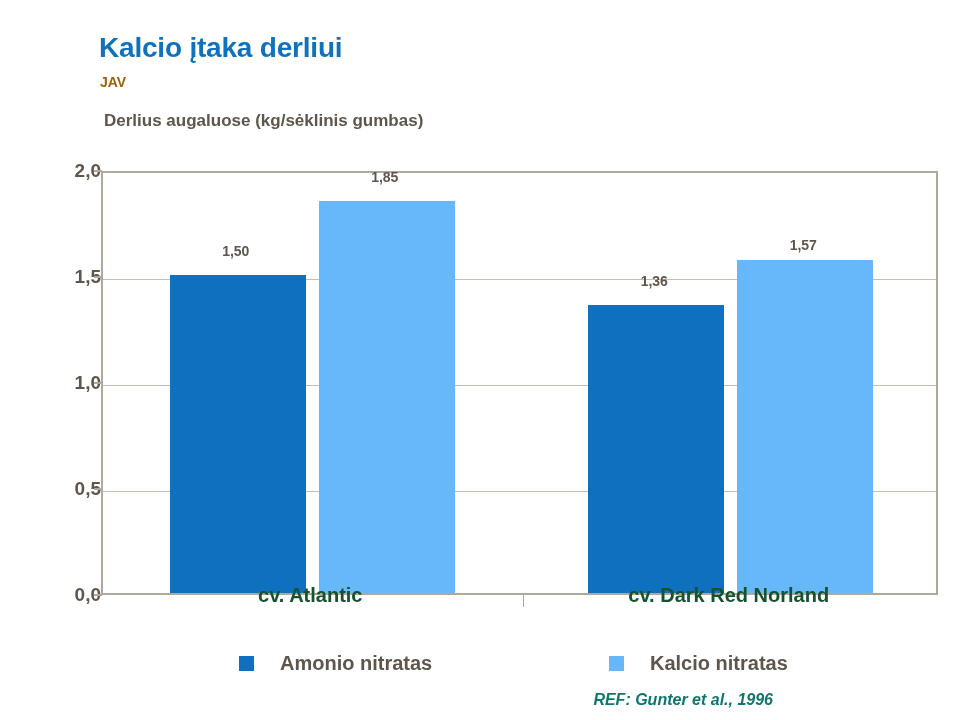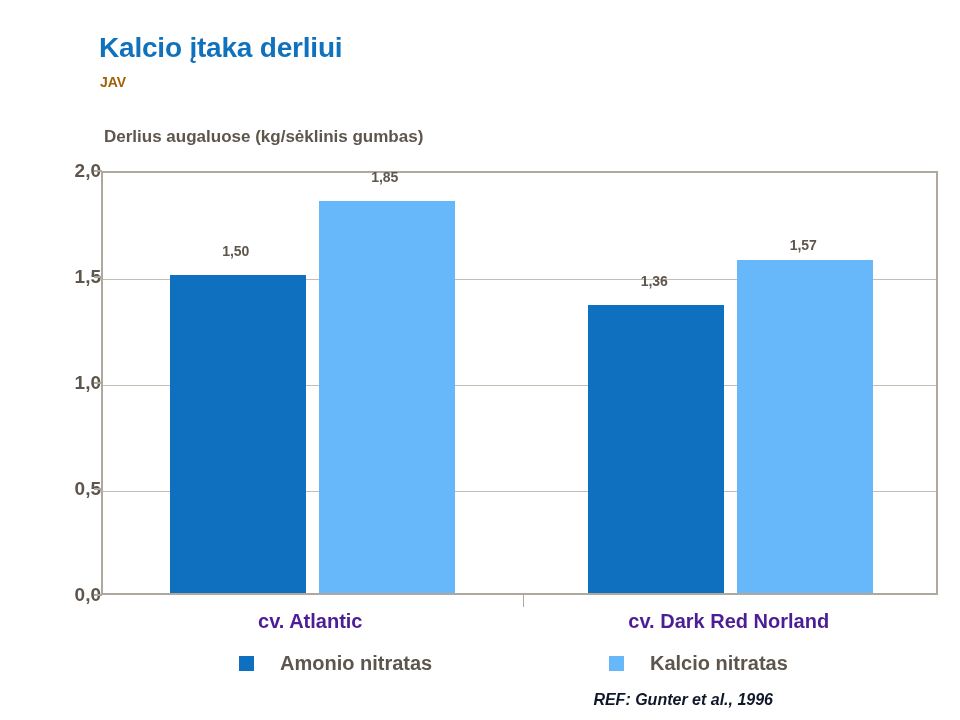--- a/index.html
+++ b/index.html
@@ -35,21 +35,21 @@
     left: 100px;
     top: 74px;
     font-size: 14px;
     font-weight: bold;
     color: #a16207;
     white-space: nowrap;
   }
   #axis-title {
     position: absolute;
     left: 104px;
-    top: 127px;
+    top: 111px;
     font-size: 17px;
     font-weight: bold;
     color: #5E564C;
     white-space: nowrap;
   }
 
   
   #plot {
     position: absolute;
     left: 101px;
@@ -117,24 +117,24 @@
     left: 523px;
     top: 595px;
     width: 1px;
     height: 12px;
     background: #AEA89E;
   }
 
   
   .cat-label {
     position: absolute;
-    top: 610px;
+    top: 584px;
     font-size: 20px;
     font-weight: bold;
-    color: #4c1d95;
+    color: #14532d;
     text-align: center;
     white-space: nowrap;
     transform: translateX(-50%);
   }
 
   
   .legend-item {
     position: absolute;
     top: 652px;
     display: flex;
@@ -154,21 +154,21 @@
   }
 
   
   #reference {
     position: absolute;
     right: 23px;
     top: 691px;
     font-size: 16px;
     font-weight: bold;
     font-style: italic;
-    color: #0f172a;
+    color: #0f766e;
     white-space: nowrap;
   }
 </style>
 </head>
 <body>
 
 <div id="slide">
 
   <div id="chart-title">Kalcio įtaka derliui</div>
   <div id="chart-subtitle">JAV</div>

